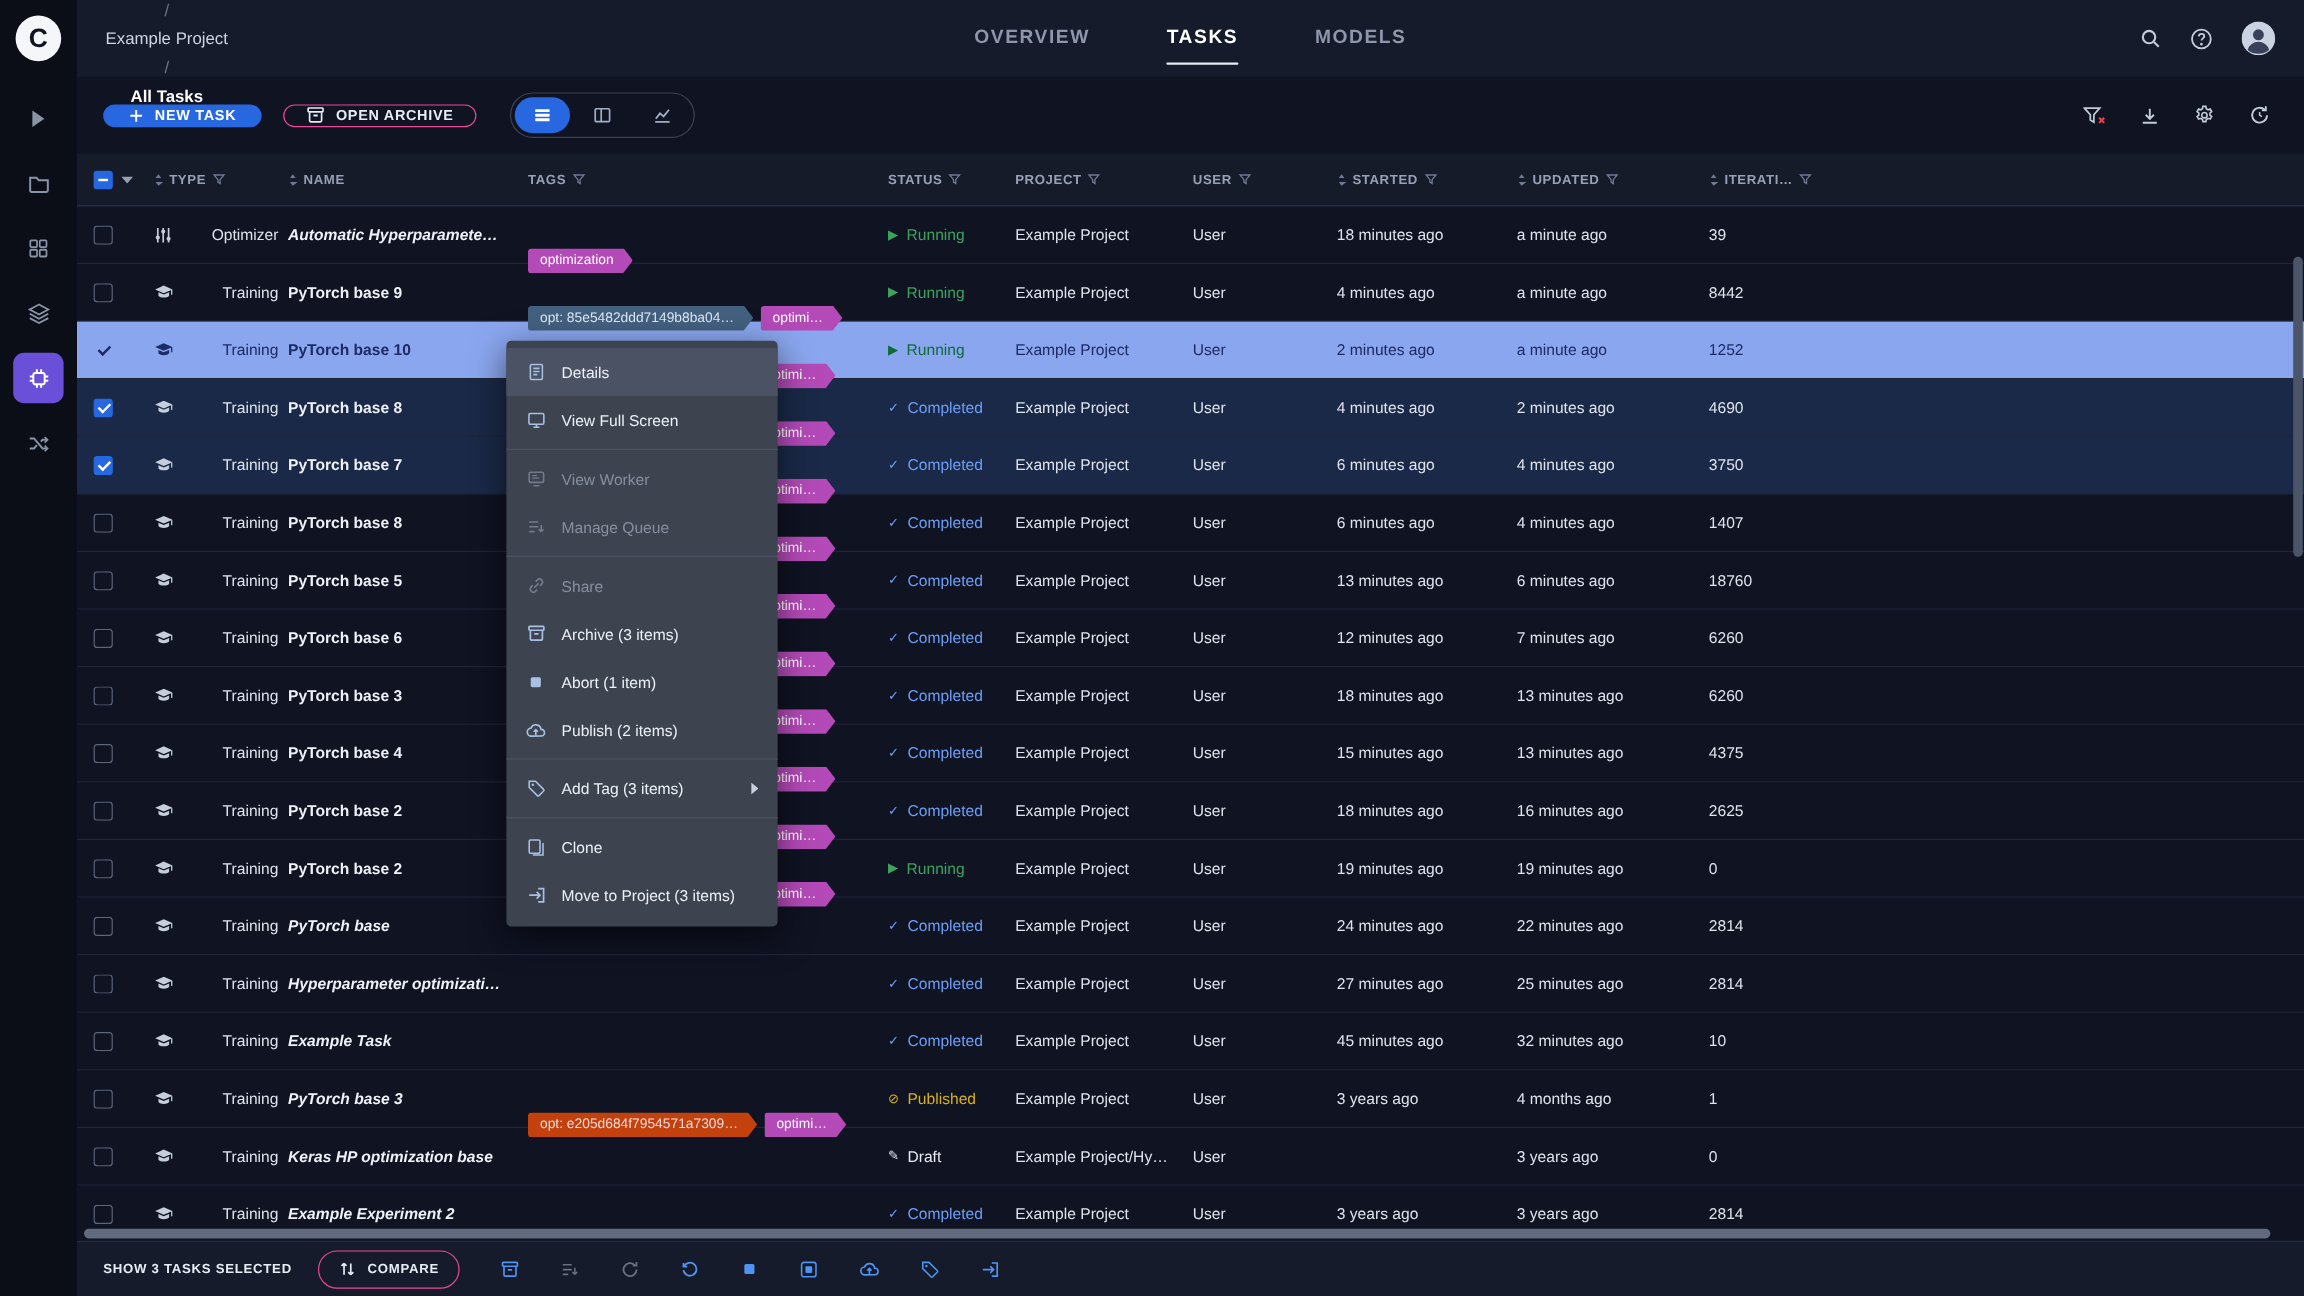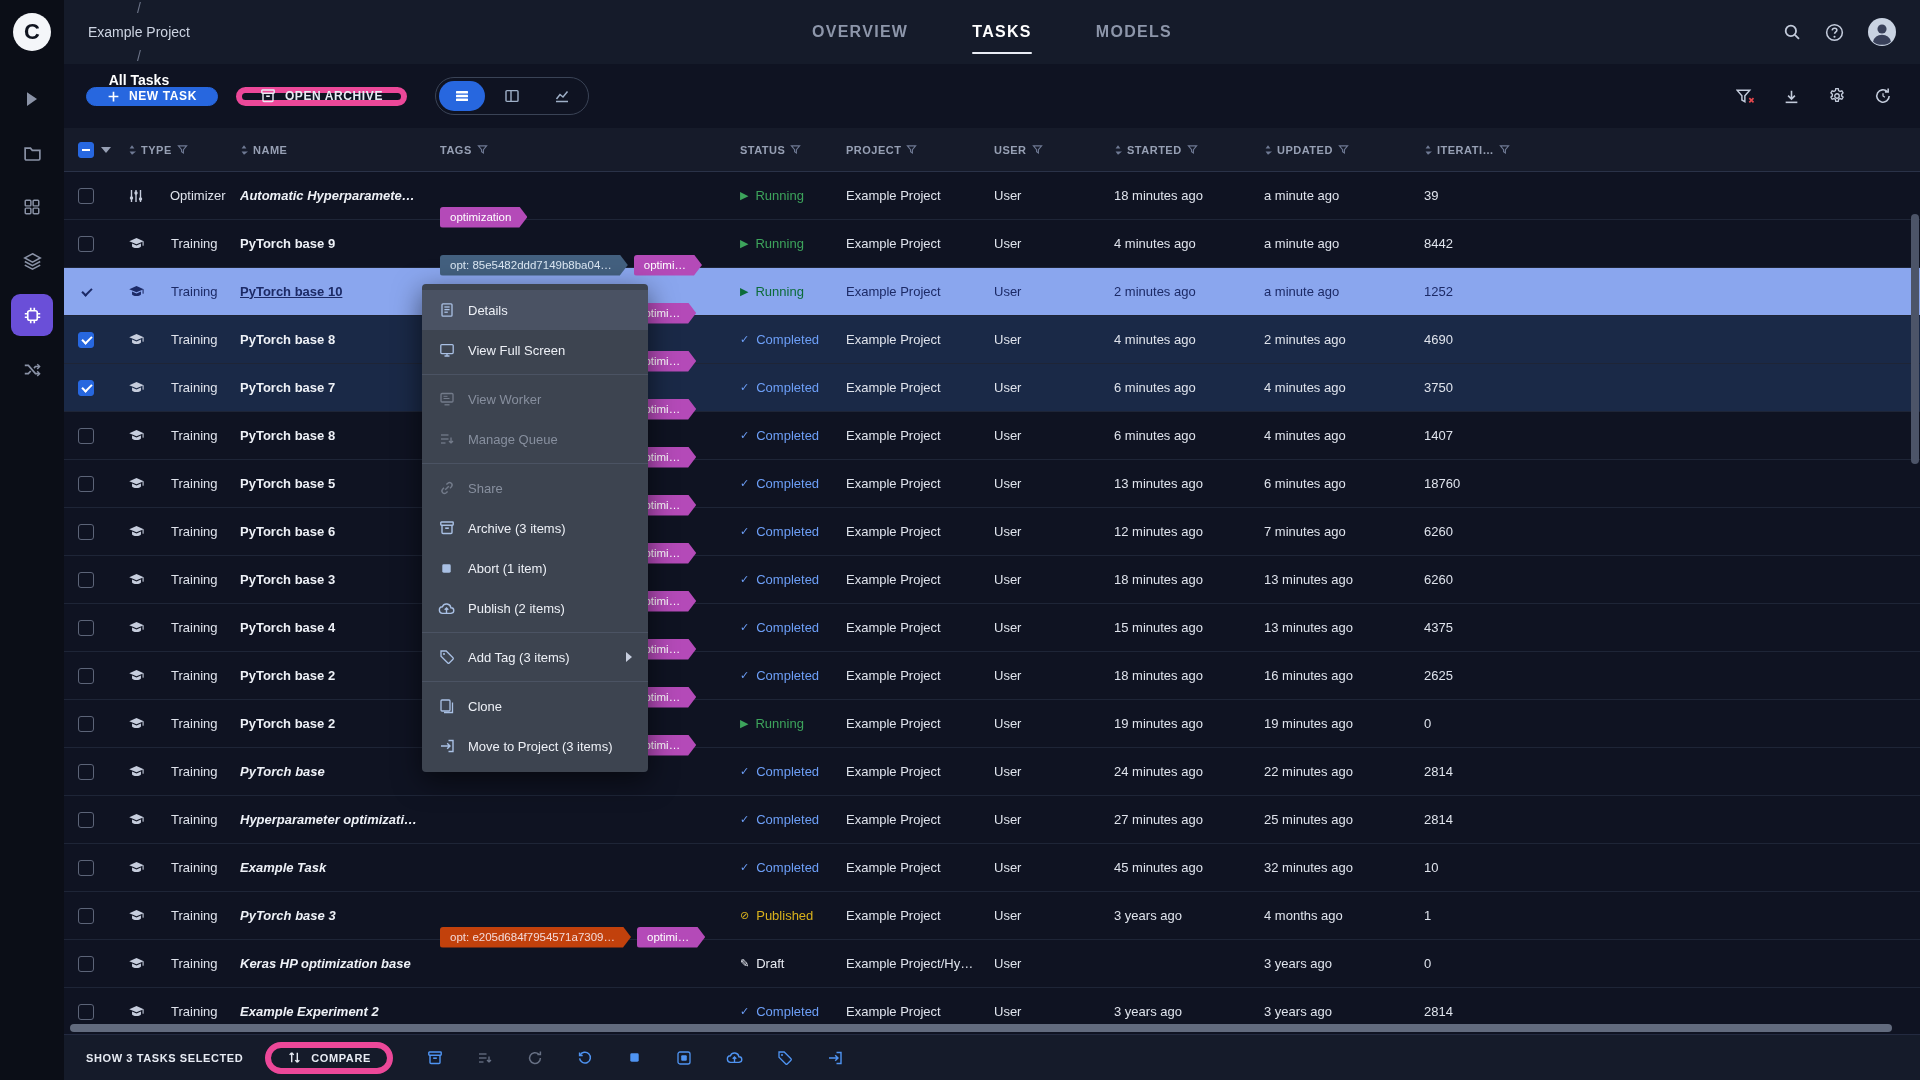--- a/index.html
+++ b/index.html
@@ -30,46 +30,46 @@
   .tab { pointer-events:auto; display:flex; align-items:center; font-size:16px; font-weight:bold; letter-spacing:1.3px; color:#8d96aa; cursor:pointer; position:relative; }
   .tab.active { color:#ffffff; }
   .tab.active::after { content:''; position:absolute; left:0; right:0; bottom:10px; height:2px; background:#e9edf5; border-radius:2px; }
   .topbar-icons { margin-left:auto; display:flex; align-items:center; gap:24px; z-index:2; }
   .icon-btn { background:none; border:none; color:#c3cbdb; cursor:pointer; display:flex; align-items:center; }
 
   
   .toolbar { position:absolute; left:64px; right:0; top:64px; height:64px; display:flex; align-items:center; padding-left:22px; z-index:10; }
   .btn { display:inline-flex; align-items:center; gap:9px; height:19px; border-radius:18px; font-size:12px; font-weight:bold; letter-spacing:.6px; cursor:pointer; font-family:inherit; }
   .btn.primary { background:#2767df; border:1px solid #2767df; color:#fff; padding:0 20px; }
-  .btn.outline { background:transparent; border:6px solid #ec4899; color:#e8ecf4; padding:0 18px; }
+  .btn.outline { background:transparent; border:1px solid #ec4899; color:#e8ecf4; padding:0 18px; }
   .btn .btn-ic { display:flex; align-items:center; color:inherit; }
   .view-toggle { margin-left:28px; display:flex; gap:4px; border:1px solid #3a4356; border-radius:19px; padding:3px; }
   .vt-btn { width:46px; height:30px; border:none; border-radius:15px; background:transparent; color:#9fb0c8; display:flex; align-items:center; justify-content:center; cursor:pointer; }
   .vt-btn.active { background:#2767df; color:#fff; }
   .toolbar-right { margin-left:auto; display:flex; align-items:center; gap:28px; padding-right:28px; }
 
   
   .table { position:absolute; left:64px; right:0; top:128px; bottom:58px; overflow:hidden; --cols:64px 112px 200px 300px 106px 148px 120px 150px 160px 118px minmax(0,1fr); }
   .thead { display:grid; grid-template-columns:var(--cols); height:44px; background:#161b2a; border-bottom:1px solid #2a3248; align-items:center; }
   .hcell { display:flex; align-items:center; gap:5px; font-size:11px; font-weight:bold; letter-spacing:.5px; color:#97a0b4; padding-right:6px; cursor:pointer; overflow:hidden; white-space:nowrap;text-align:right; }
   .hcell:first-child { padding-left:14px; gap:7px; }
   .sort-ic { color:#6f7a94; display:flex; }
   .funnel-ic { color:#6f7a94; display:flex; }
   .tbody { height:calc(100% - 44px); overflow:hidden; }
   .row { display:grid; grid-template-columns:var(--cols); height:48px; align-items:center; border-bottom:1px solid #1e2537; font-size:13px; cursor:pointer; background:transparent; }
   .row.checked { background:#1a2947; }
   .row.selected { background:#8aa6ee; color:#1c2a66; }
   .cell { overflow:hidden; white-space:nowrap; padding-right:8px; display:flex; align-items:center; }
   .c-check { padding-left:14px; }
-  .c-type { gap:26px; color:#dfe3ec; }
+  .c-type { gap:7px; color:#dfe3ec;justify-content:space-between; }
   .c-type .icon { color:#c6cddd; display:flex; }
   .row.selected .c-type, .row.selected .c-type .icon { color:#1c2a66; }
   .c-name { font-weight:bold; color:#eef1f7; display:block; line-height:48px; text-overflow:ellipsis; }
   .c-name.italic { font-style:italic; }
-  .row.selected .c-name { color:#1c2a66;text-decoration:underline; }
+  .row.selected .c-name { color:#1c2a66; }
   .c-tags { gap:6px;margin-top:43px; }
   .chip { display:inline-flex; align-items:center; height:21px; padding:0 16px 0 10px; font-size:11.5px; white-space:nowrap; overflow:hidden; flex:0 0 auto;
           clip-path:polygon(0 0, calc(100% - 8px) 0, 100% 50%, calc(100% - 8px) 100%, 0 100%); border-radius:3px 0 0 3px; }
   .chip-magenta { background:#b44ab8; color:#ffffff; }
   .chip-blue { background:#43607f; color:#dbe7f3; }
   .chip-red { background:#c2410c; color:#f3dada; }
   .c-status { gap:7px; font-weight:normal; }
   .st-ic { font-size:11px; display:flex; }
   .st-Running { color:#3da45c; }
   .st-Completed { color:#6d9ff8; }

